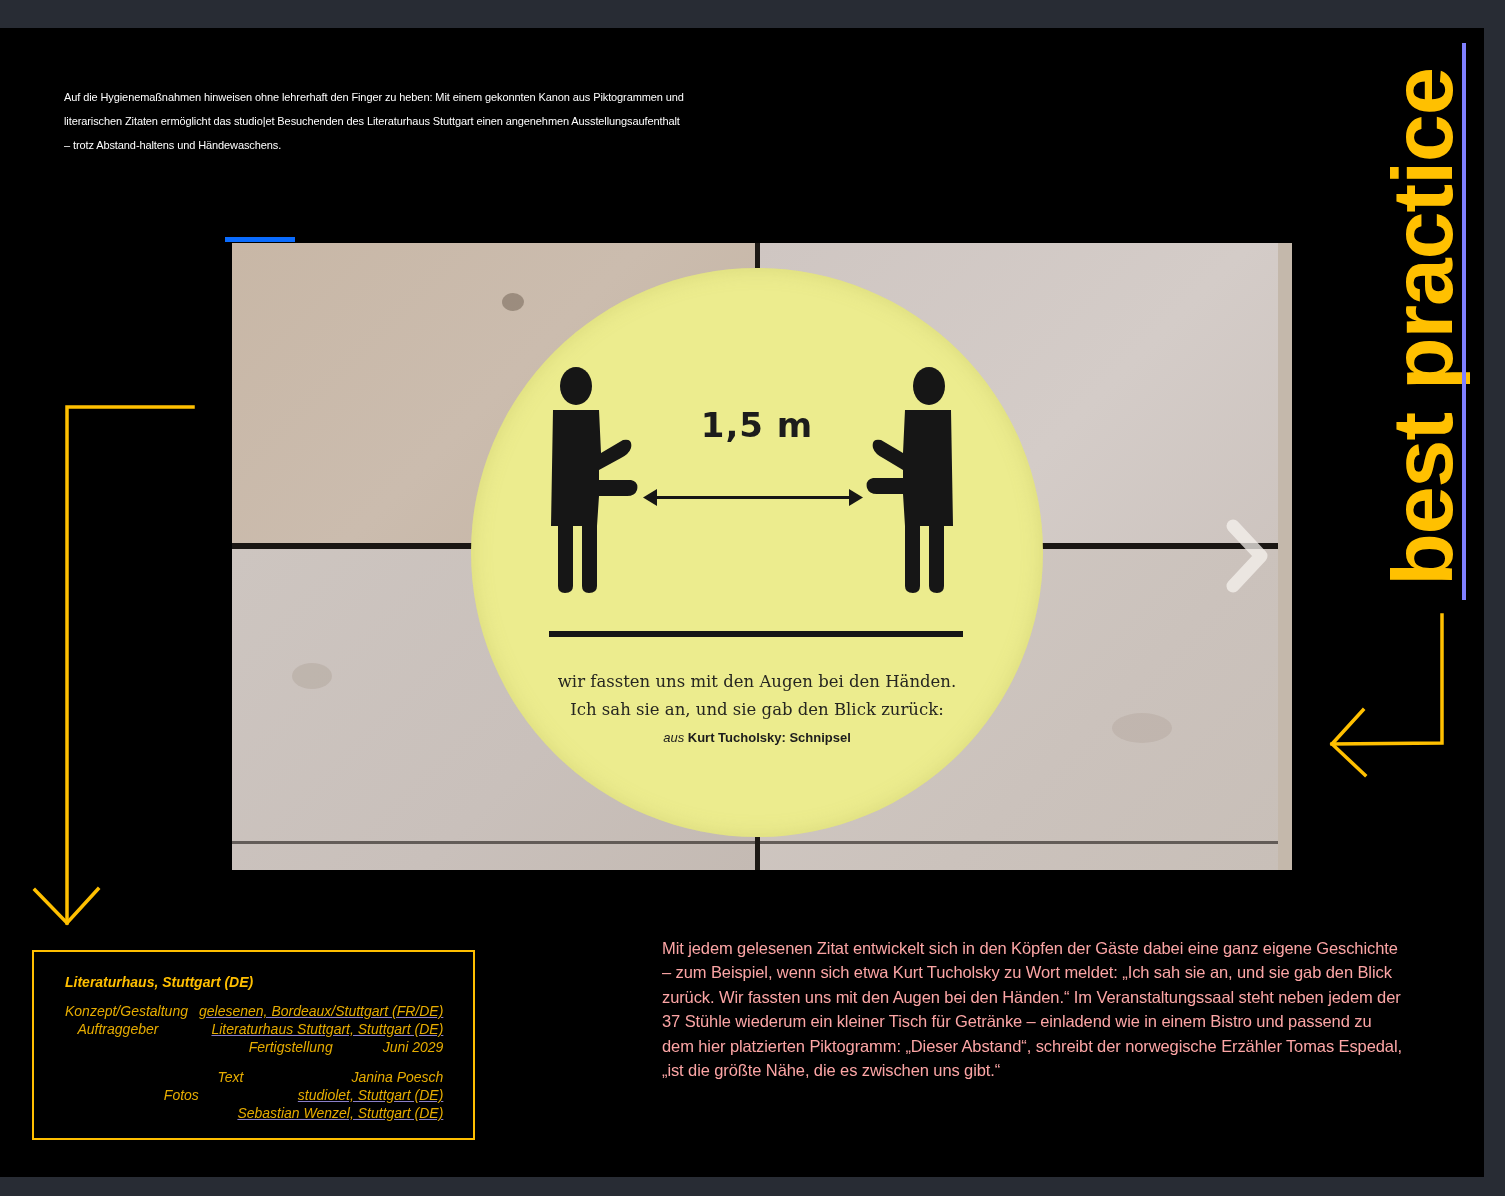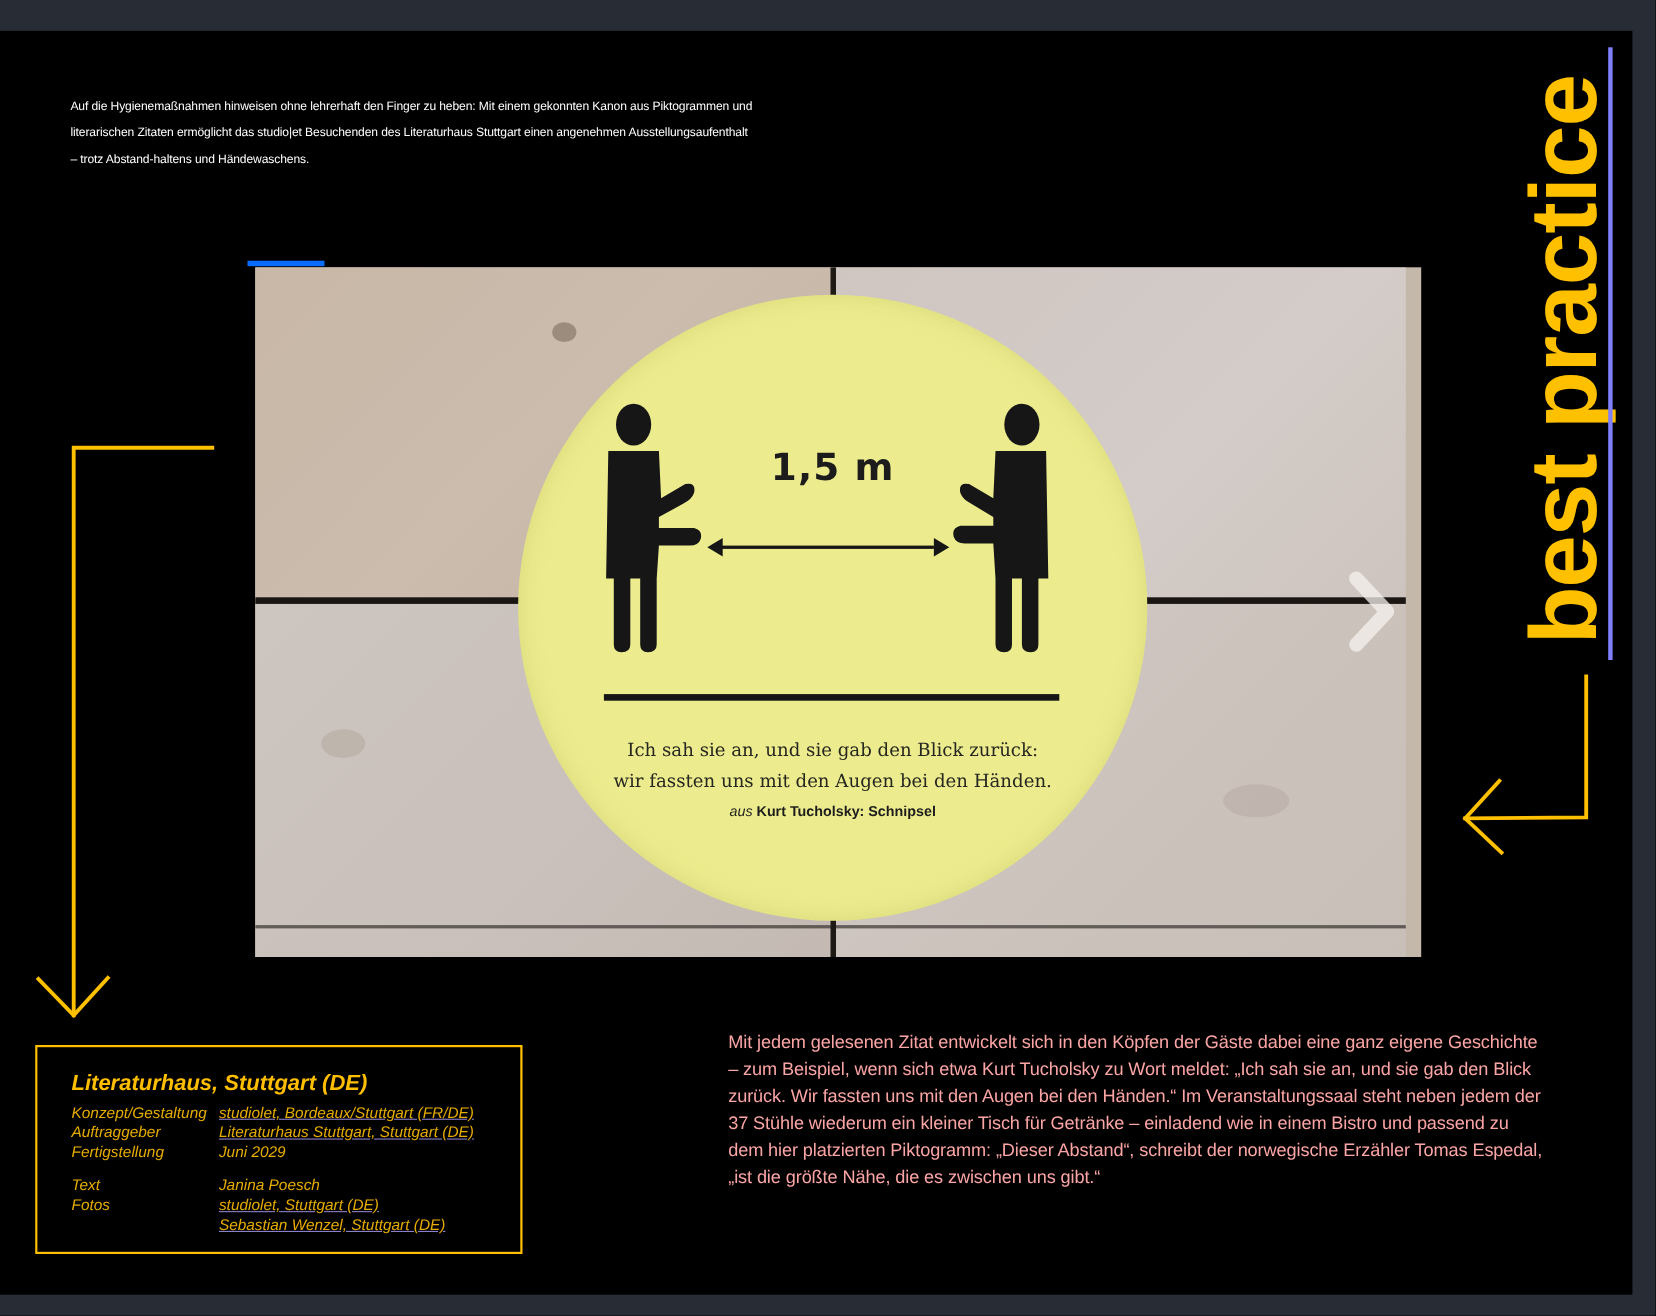--- a/index.html
+++ b/index.html
@@ -72,24 +72,24 @@
   }
   .title-rule {
     position: absolute; left: 1462px; top: 15px; width: 4px; height: 557px; background: #8080ff;
   }
   .info-box {
     position: absolute; left: 32px; top: 922px; width: 443px; height: 190px;
     border: 2px solid #ffbf00; box-sizing: border-box;
     color: #ffbf00; font-size: 14px;
   }
   .info-title {
-    position: absolute; left: 31px; top: 22px; font-weight: bold; font-style: italic; font-size: 20px;
+    position: absolute; left: 31px; top: 22px; font-weight: bold; font-style: italic; font-size: 14px;
   }
   .info-rows { position: absolute; left: 31px; top: 50px; }
-  .info-row { display: flex; height: 18px; line-height: 18px; font-style: italic; font-weight: 300; }
+  .info-row { display: flex; height: 18px; line-height: 18px; font-style: italic; font-weight: 300; justify-content: flex-end; }
   .info-row .lbl { width: 134px; color: #e6ac00; }
   .info-row .val { color: #e6ac00; }
   .info-row .val.link { text-decoration: underline; text-decoration-color: #8a7fc9; }
   .info-gap { height: 12px; }
   .body-text {
     position: absolute; left: 662px; top: 908px; width: 740px;
     color: #fca5a5; font-size: 16.5px; line-height: 24.4px; letter-spacing: -0.1px;
   }
 </style>
 </head>
@@ -125,22 +125,22 @@
 
           <rect x="180" y="228" width="198" height="3"></rect>
           <path d="M172 229.5 L186 221 L186 238 Z"></path>
           <path d="M392 229.5 L378 221 L378 238 Z"></path>
 
           <rect x="78" y="608" width="414" height="6" transform="translate(0,-245)"></rect>
         </g>
       </svg>
       <div class="sticker-distance">1,5 m</div>
       <div class="quote">
+        <div>wir fassten uns mit den Augen bei den Händen.</div>
         <div>Ich sah sie an, und sie gab den Blick zurück:</div>
-        <div>wir fassten uns mit den Augen bei den Händen.</div>
       </div>
       <div class="quote-src">
         <span class="aus">aus</span>
         <span class="work">Kurt Tucholsky: Schnipsel</span>
       </div>
     </div>
 
     <div class="next-chevron">
       <svg width="46" height="76" viewBox="0 0 46 76">
         <path d="M8 8 L36 38 L8 68" fill="none" stroke="rgba(245,242,238,0.75)" stroke-width="13" stroke-linecap="round" stroke-linejoin="round"></path>
@@ -162,21 +162,21 @@
   <div class="vertical-title">
     <span>best practice</span>
   </div>
   <div class="title-rule"></div>
 
   <div class="info-box">
     <div class="info-title">Literaturhaus, Stuttgart (DE)</div>
     <div class="info-rows">
       <div class="info-row">
         <span class="lbl">Konzept/Gestaltung</span>
-        <span class="val link">studiolet, Bordeaux/Stuttgart (FR/DE)</span>
+        <span class="val link">gelesenen, Bordeaux/Stuttgart (FR/DE)</span>
       </div>
       <div class="info-row">
         <span class="lbl">Auftraggeber</span>
         <span class="val link">Literaturhaus Stuttgart, Stuttgart (DE)</span>
       </div>
       <div class="info-row">
         <span class="lbl">Fertigstellung</span>
         <span class="val">Juni 2029</span>
       </div>
       <div class="info-gap"></div>

